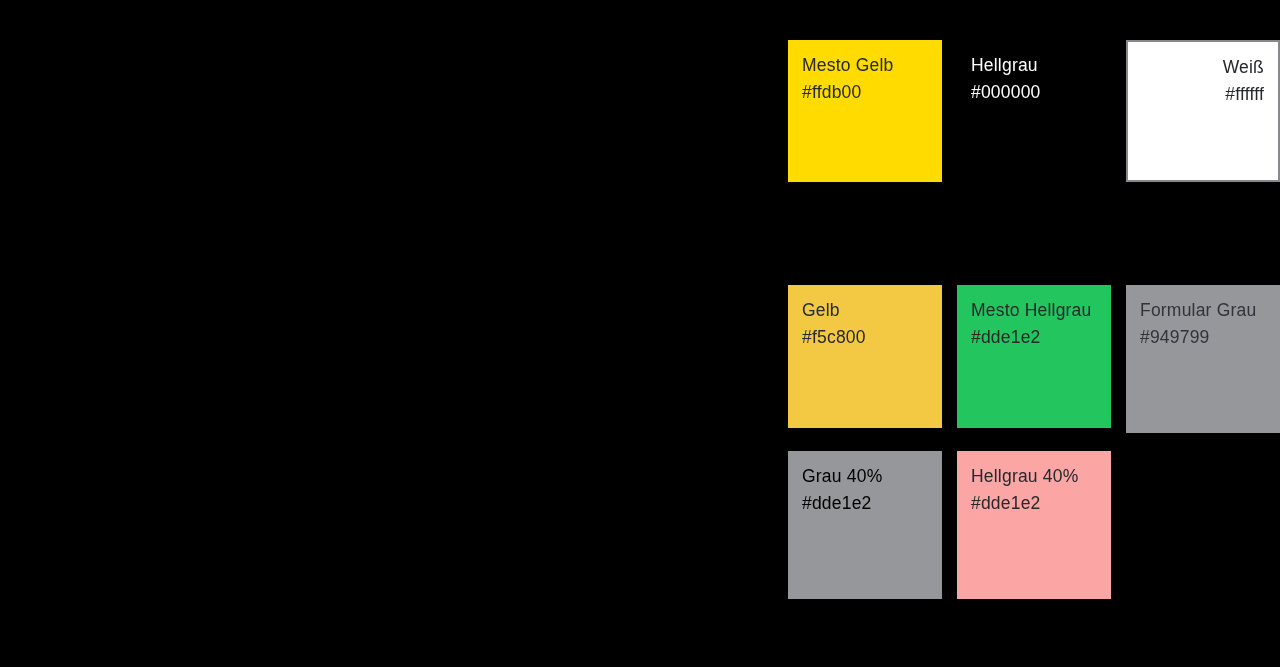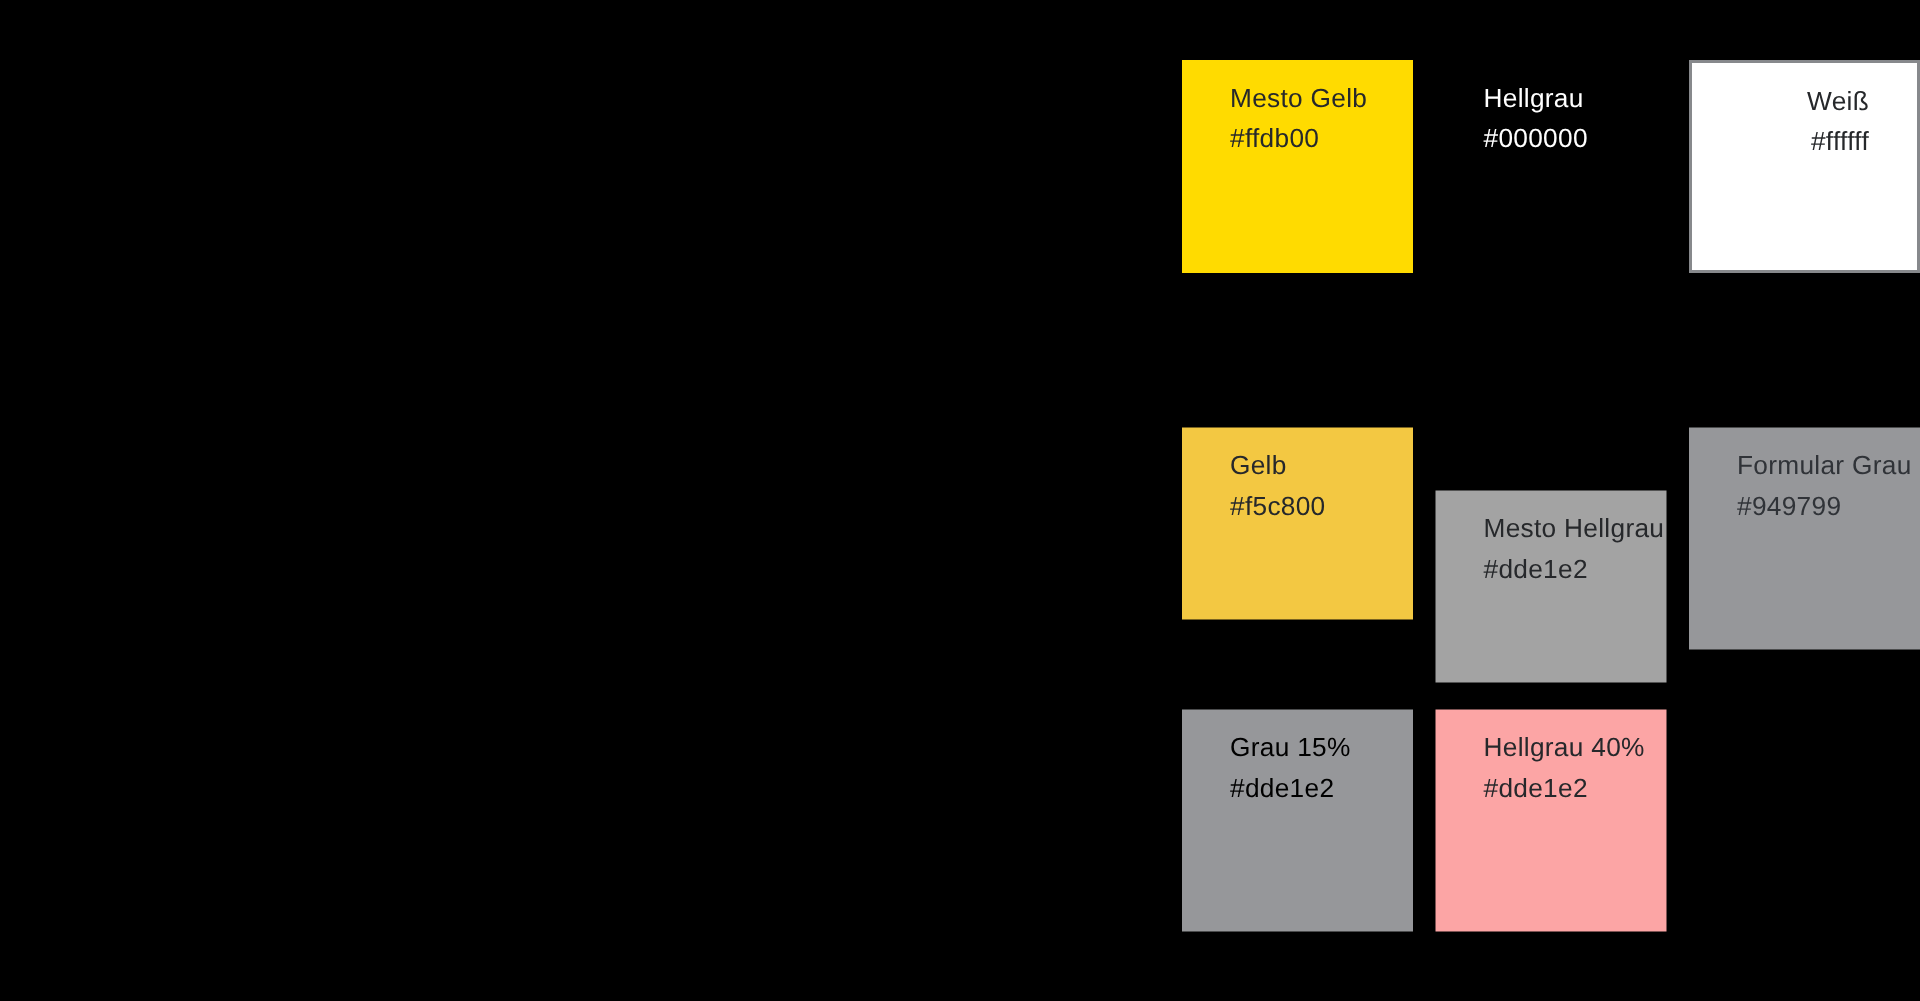--- a/index.html
+++ b/index.html
@@ -19,23 +19,23 @@
     display: grid;
     grid-template-columns: repeat(3, 154px);
     column-gap: 15px;
     row-gap: 18px;
   }
   #group-primary   { left: 788px; top: 40px; }
   #group-secondary { left: 788px; top: 285px; }
   .tile {
     box-sizing: border-box;
     height: 142px;
-    padding: 12px 32px;
+    padding: 12px 14px;
   }
-  #group-secondary .tile      { height: 128px; }
+  #group-secondary .tile      { height: 143px; }
   #group-secondary .tile.row2 { height: 148px; }
   .tile-label, .tile-hex {
     font-size: 17.5px;
     line-height: 27px;
     font-weight: 500;
     letter-spacing: 0.2px;
     white-space: nowrap;
   }
 </style>
 </head>
@@ -54,29 +54,29 @@
     <div class="tile-label">Weiß</div>
     <div class="tile-hex">#ffffff</div>
   </div>
 </div>
 
 <div id="group-secondary" class="swatch-group">
   <div class="tile" style="background: rgb(243, 200, 66); color: rgb(38, 40, 43);">
     <div class="tile-label">Gelb</div>
     <div class="tile-hex">#f5c800</div>
   </div>
-  <div class="tile" style="background: #a3a3a3; color: rgb(38, 40, 43); margin-top: 42px;">
+  <div class="tile" style="background: #22c55e; color: rgb(38, 40, 43);">
     <div class="tile-label">Mesto Hellgrau</div>
     <div class="tile-hex">#dde1e2</div>
   </div>
   <div class="tile row2" style="background: rgb(150, 151, 154); color: rgb(48, 51, 56);">
     <div class="tile-label">Formular Grau</div>
     <div class="tile-hex">#949799</div>
   </div>
   <div class="tile row2" style="background: rgb(150, 151, 154); color: rgb(0, 0, 0); font-weight: 700;">
-    <div class="tile-label">Grau 15%</div>
+    <div class="tile-label">Grau 40%</div>
     <div class="tile-hex">#dde1e2</div>
   </div>
   <div class="tile row2" style="background: #fca5a5; color: rgb(38, 40, 43);">
     <div class="tile-label">Hellgrau 40%</div>
     <div class="tile-hex">#dde1e2</div>
   </div>
 </div>
 
 </body></html>

